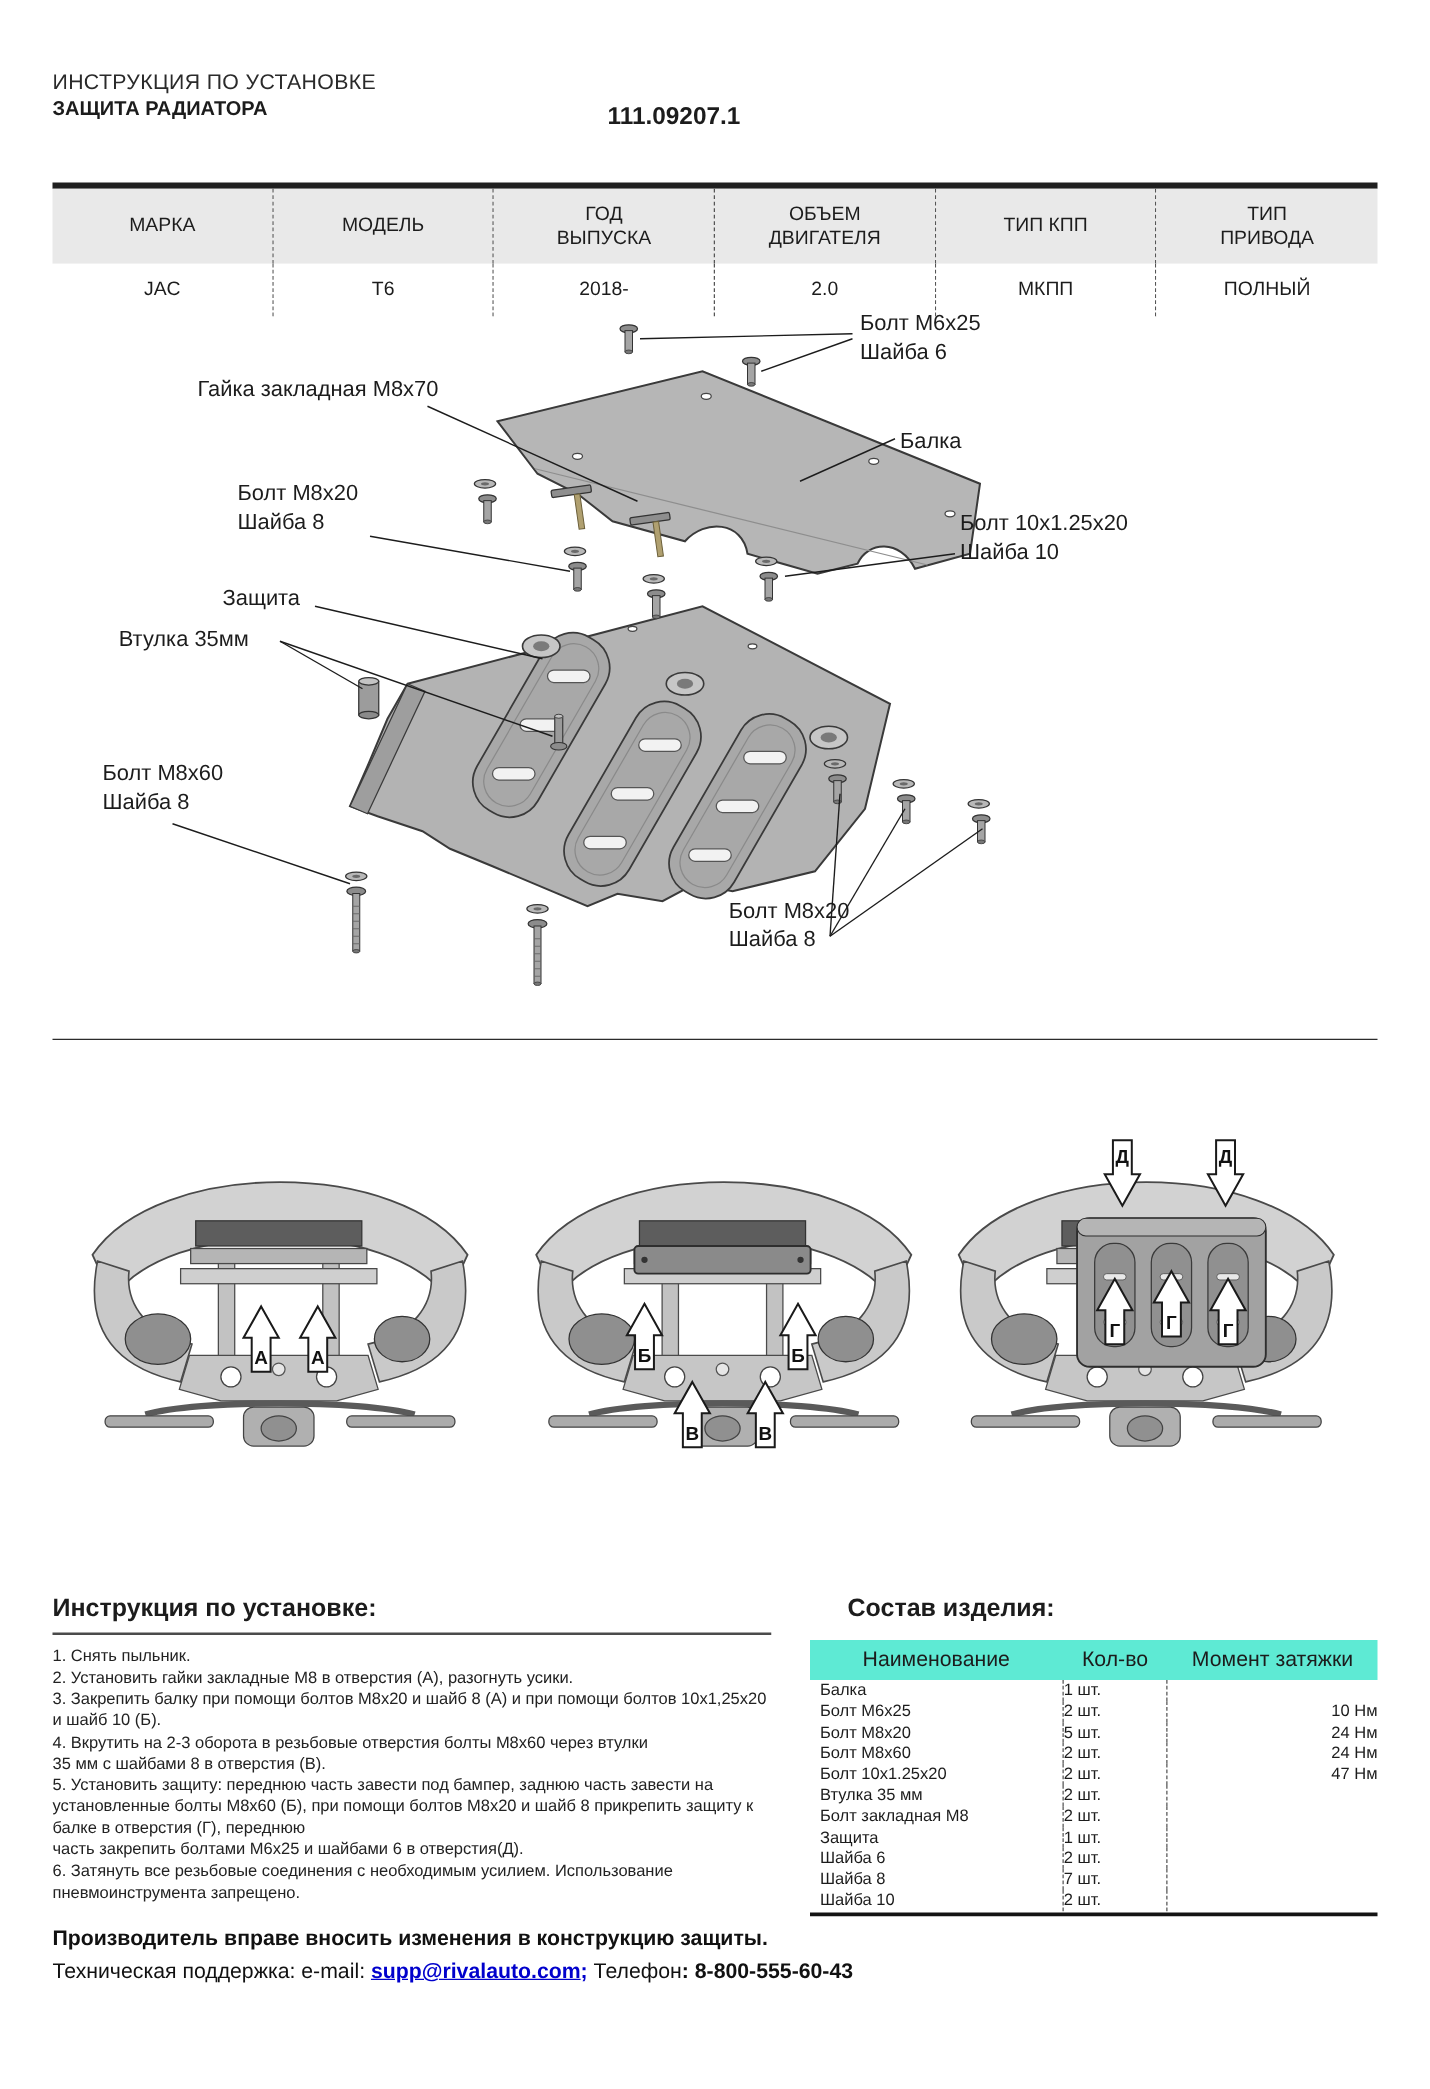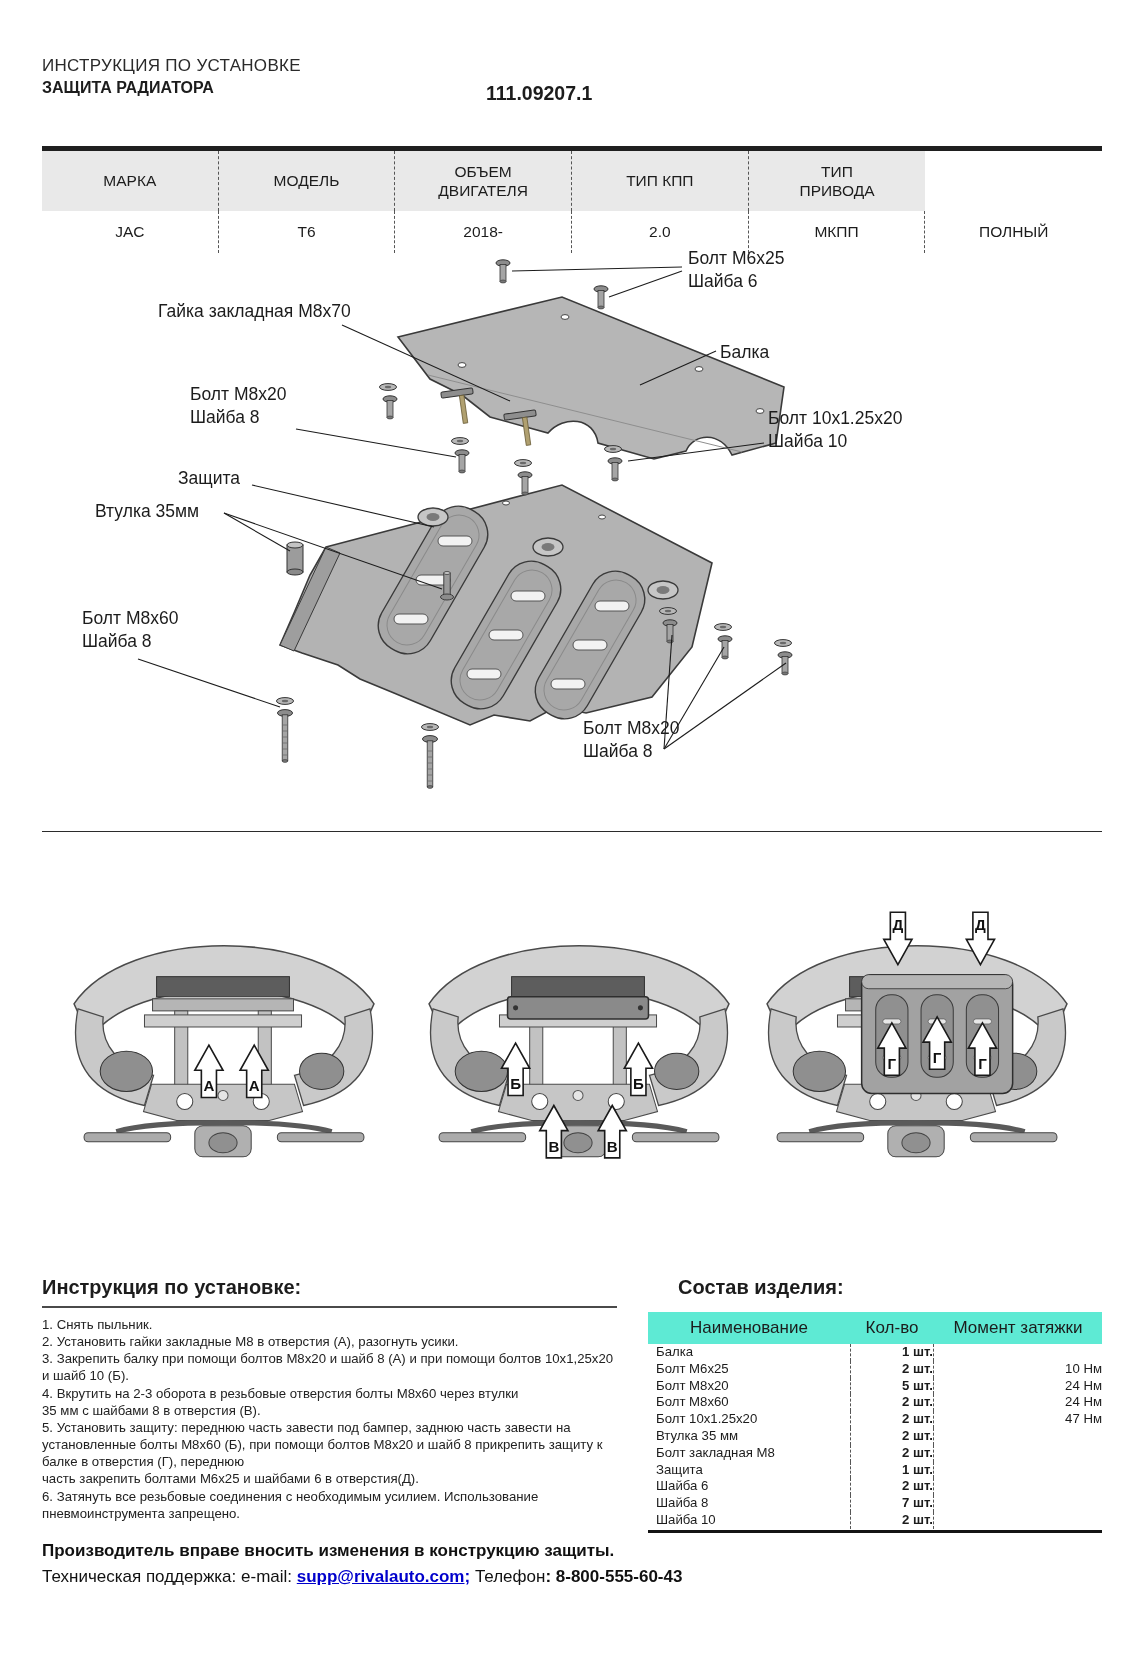--- a/index.html
+++ b/index.html
@@ -50,21 +50,21 @@
   .steps{left:42px;top:1316px;width:588px;font-size:13.2px;line-height:1.3;color:#222;}
 
   
   .comp-title{left:678px;top:1276px;font-size:20px;font-weight:bold;}
   .comp{left:648px;top:1312px;width:454px;}
   .comp-head{display:grid;grid-template-columns:202px 84px 168px;background:#5eead4;height:32px;}
   .comp-head div{display:flex;align-items:center;justify-content:center;font-size:17px;}
   .comp-row{display:grid;grid-template-columns:202px 84px 168px;height:16.8px;}
   .comp-row div{font-size:13.2px;line-height:16.8px;}
   .c-name{padding-left:8px;}
-  .c-qty{text-align:right;border-left:1.5px dashed #555;border-right:1.5px dashed #555;font-weight:bold;}
+  .c-qty{text-align:left;border-left:1.5px dashed #555;border-right:1.5px dashed #555;}
   .c-tq{text-align:right;}
   .comp-bottom{border-top:3px solid #141414;margin-top:1px;}
 
   
   .foot1{left:42px;top:1541px;font-size:17px;font-weight:bold;color:#111;}
   .foot2{left:42px;top:1567px;font-size:17px;color:#111;}
   .foot2 a{color:#0000cc;font-weight:bold;text-decoration:underline;}
   .foot2 .semi{color:#0000cc;font-weight:bold;}
   .foot2 .phone{font-weight:bold;}
 </style>
@@ -131,20 +131,22 @@
 <div class="page">
 
   <div class="abs hdr-sub">ИНСТРУКЦИЯ ПО УСТАНОВКЕ</div>
   <div class="abs hdr-title">ЗАЩИТА РАДИАТОРА</div>
   <div class="abs part-no">111.09207.1</div>
 
   <div class="abs vt">
     <div class="vt-row vt-head">
       <div class="vt-cell pre">МАРКА</div>
       <div class="vt-cell pre">МОДЕЛЬ</div>
+      <div class="vt-cell pre">ГОД
+ВЫПУСКА</div>
       <div class="vt-cell pre">ОБЪЕМ
 ДВИГАТЕЛЯ</div>
       <div class="vt-cell pre">ТИП КПП</div>
       <div class="vt-cell pre">ТИП
 ПРИВОДА</div>
     </div>
     <div class="vt-row vt-data">
       <div class="vt-cell">JAC</div>
       <div class="vt-cell">T6</div>
       <div class="vt-cell">2018-</div>

